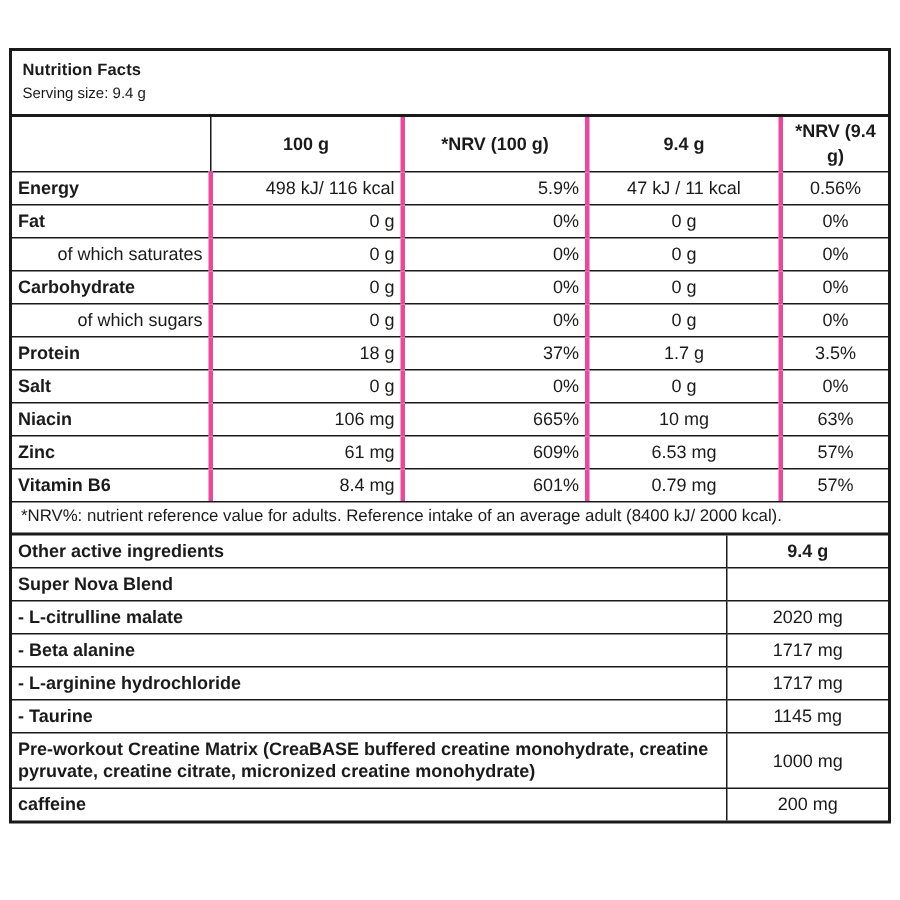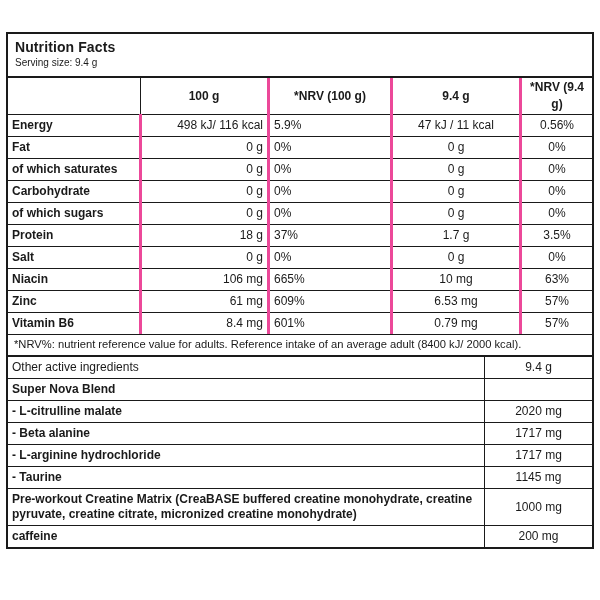--- a/index.html
+++ b/index.html
@@ -31,21 +31,21 @@
     border: 2px solid #1a1a1a;
     background: #ffffff;
   }
 
   
   .heading {
     padding: 5px 7px 6px 7px;
     border-bottom: 2px solid #1a1a1a;
   }
   .heading-title {
-    font-size: 14px;
+    font-size: 11px;
     font-weight: bold;
     line-height: 16px;
     letter-spacing: 0.1px;
   }
   .heading-line {
     font-size: 10px;
     line-height: 15px;
   }
 
   
@@ -61,31 +61,31 @@
     font-size: 12px;
     line-height: 17px;
     vertical-align: middle;
     height: 19px;
   }
   table.nutrients td:last-child { border-right: none; }
   table.nutrients tr:last-child td { border-bottom: none; }
 
   .c-name  { width: 124px; font-weight: bold; text-align: left; padding-left: 6px; }
   .c-val   { width: 118px; text-align: right; }
-  .c-nrv   { width: 112px; text-align: left; }
+  .c-nrv   { width: 112px; text-align: right; }
   .c-val2  { width: 118px; text-align: center; }
   .c-nrv2  { text-align: center; }
 
   .hdr td { font-weight: bold; text-align: center; height: 21px; }
   .hdr td.c-name { border-right: 1px solid #1a1a1a; }
 
   
   .grp-top td { border-bottom: none; }
 
-  .sub { font-weight: bold; }
+  .sub { font-weight: normal; text-align: right; }
 
   
   .footnote {
     border-top: 1px solid #1a1a1a;
     border-bottom: 2px solid #1a1a1a;
     padding: 2px 22px 3px 6px;
     font-size: 11.2px;
     line-height: 15px;
   }
 
@@ -103,21 +103,21 @@
     width: 468px;
     text-align: left;
     padding-left: 6px;
     font-weight: bold;
     border-right: 1px solid #1a1a1a;
   }
   .o-amt {
     text-align: center;
   }
   .o-head .o-name,
-  .o-head .o-amt { font-weight: normal; }
+  .o-head .o-amt { font-weight: bold; }
   .o-head td { border-bottom: 2px solid #1a1a1a; }
 
   .multiline .o-name {
     line-height: 15px;
     padding-top: 3px;
     padding-bottom: 3px;
   }
 </style>
 </head>
 <body>

